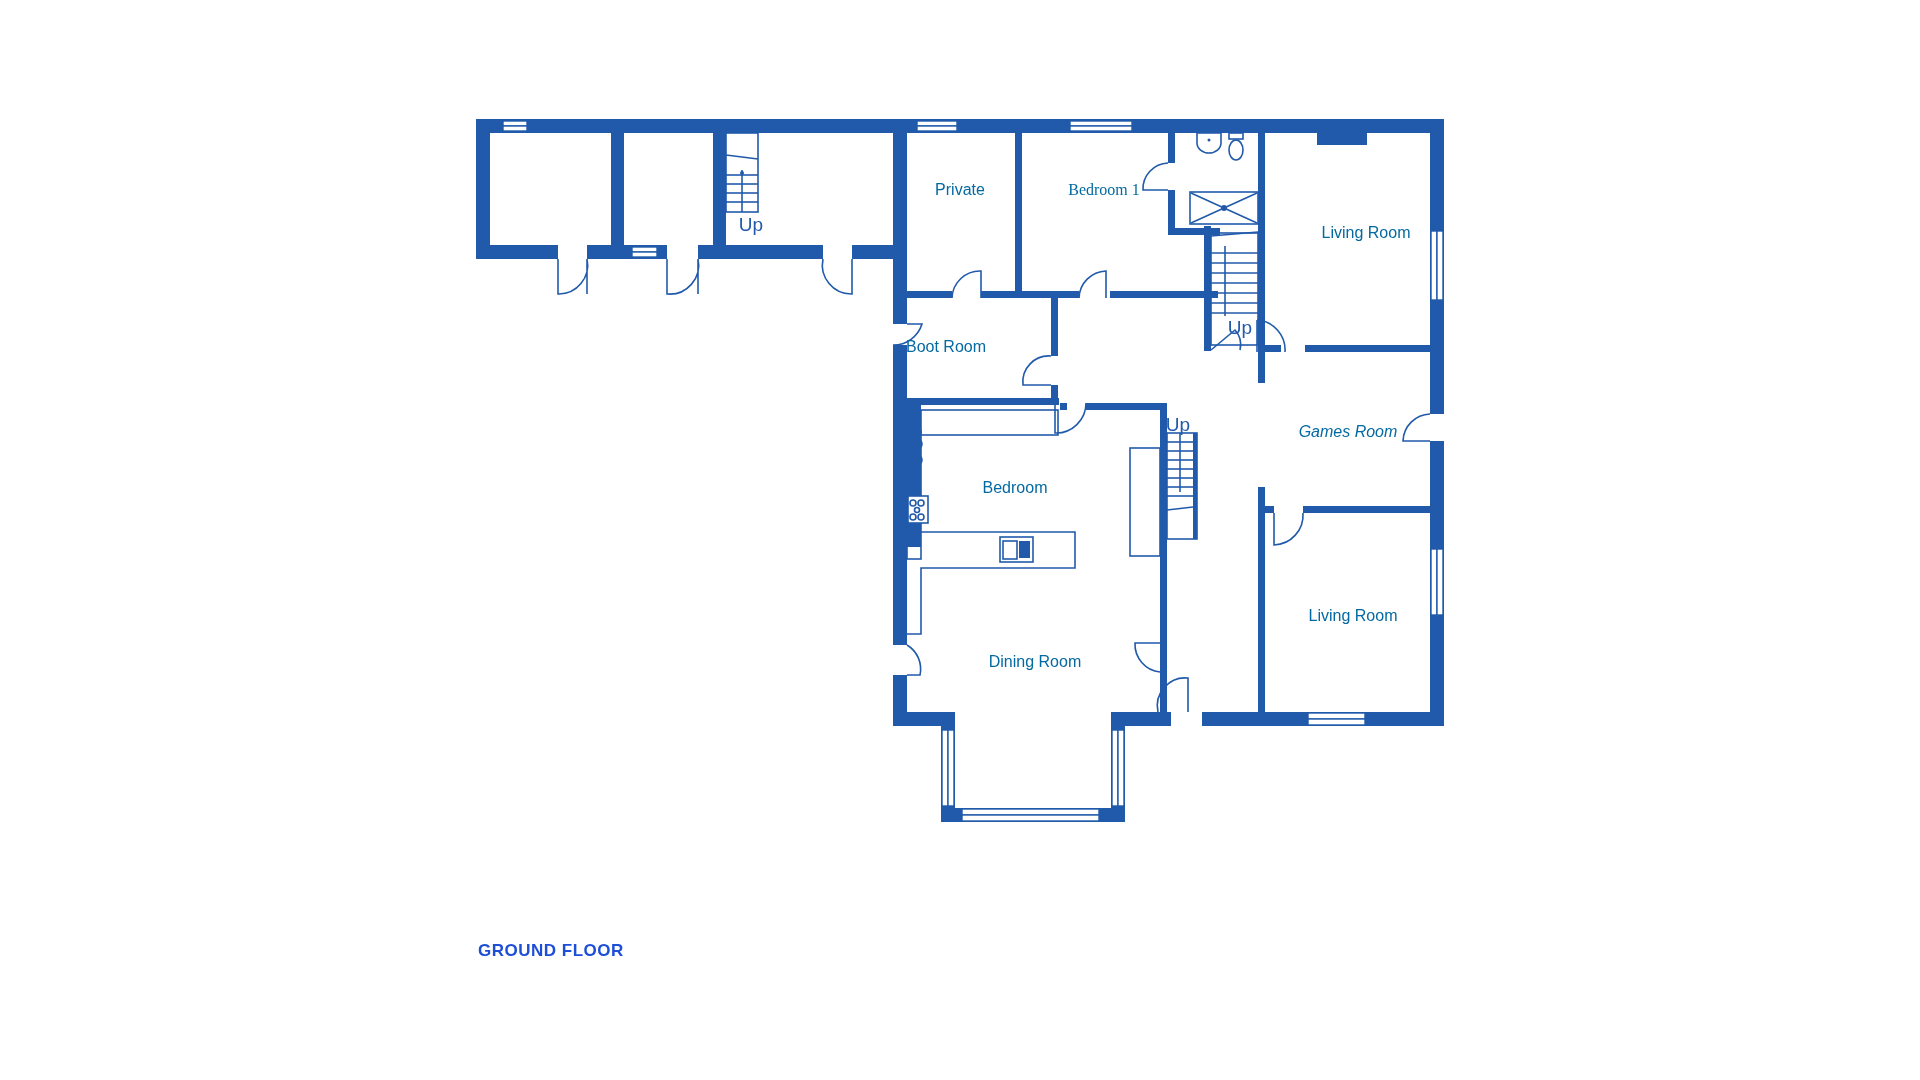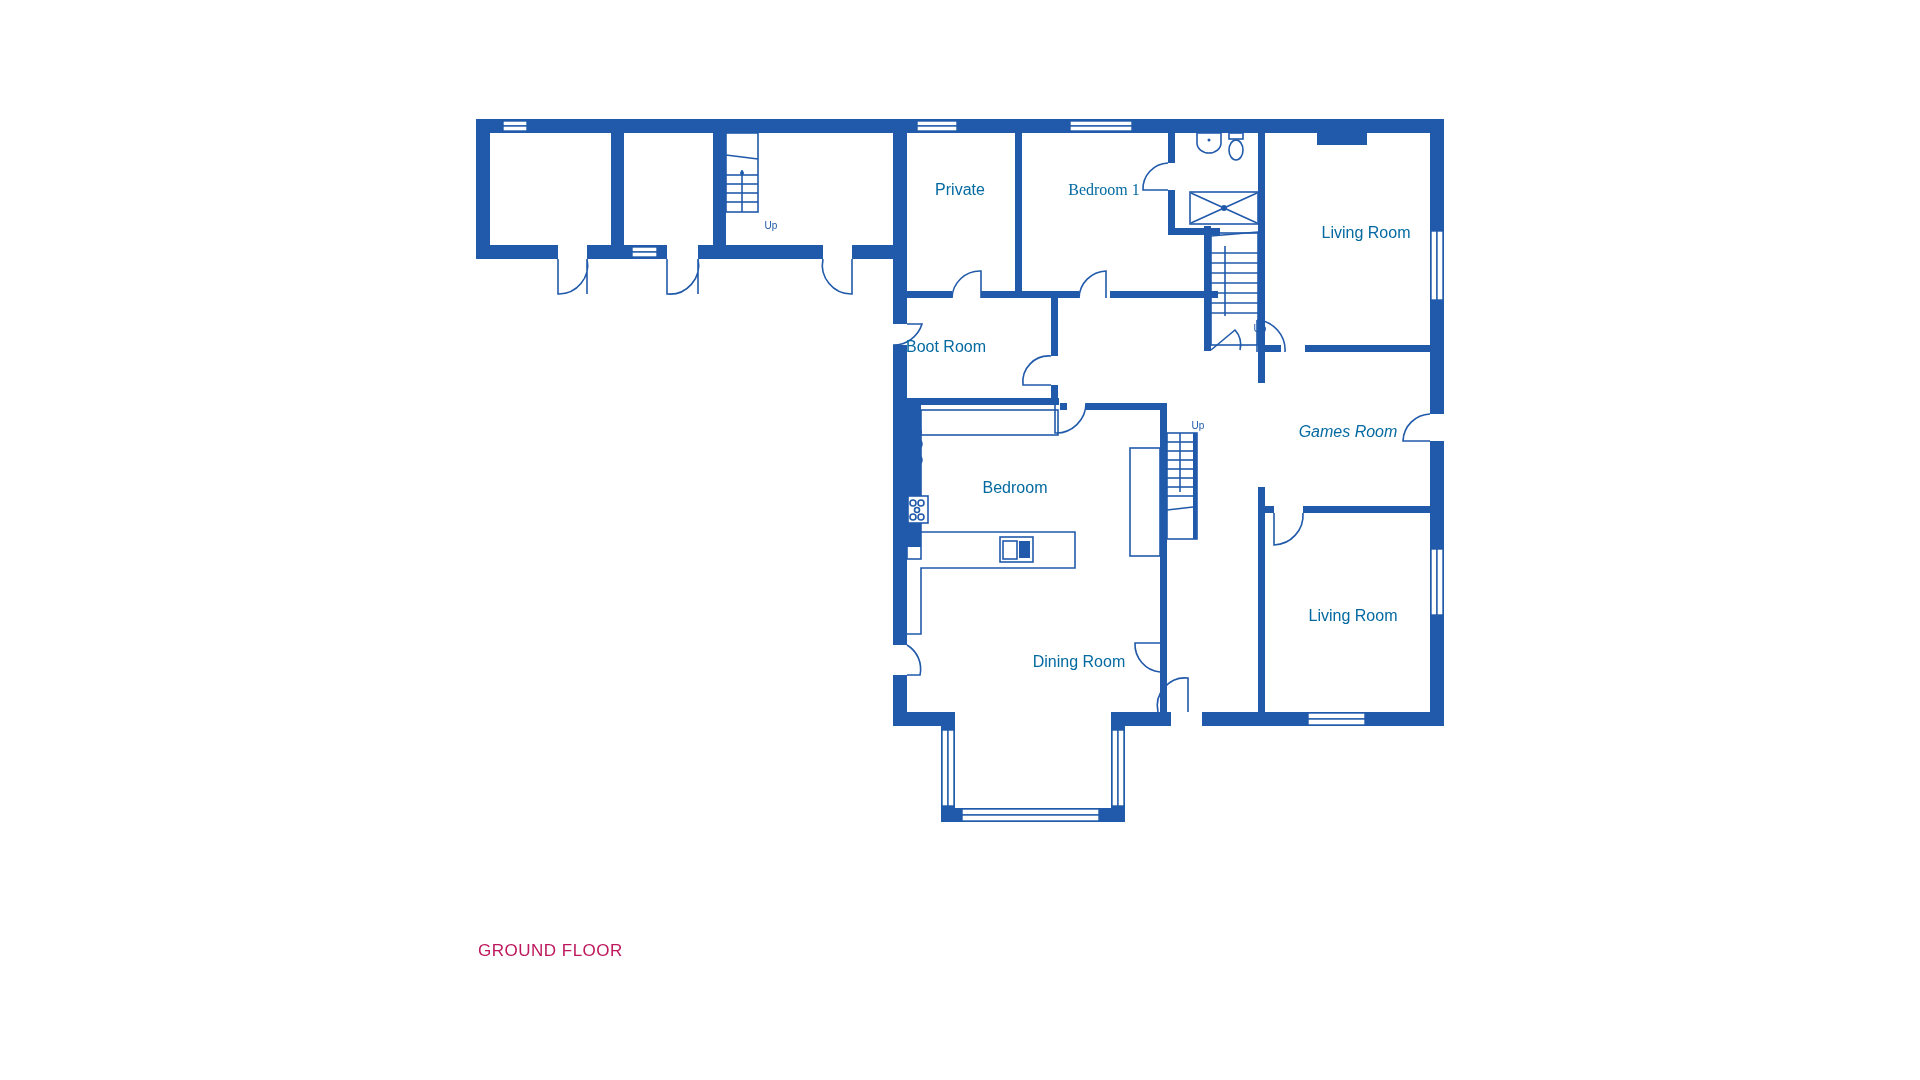--- a/index.html
+++ b/index.html
@@ -3,22 +3,22 @@
   <meta charset="utf-8">
   <style>
     html, body { margin: 0; padding: 0; background: #ffffff; }
     body { width: 1920px; height: 1080px; position: relative; overflow: hidden; font-family: "Liberation Sans", sans-serif; }
     #plan { position: absolute; left: 0; top: 0; width: 1920px; height: 1080px; }
     .wall { fill: #215aaa; }
     .thin { fill: none; stroke: #215aaa; stroke-width: 1.6; }
     .thinfill { fill: #ffffff; stroke: #215aaa; stroke-width: 1.6; }
     .win { fill: #ffffff; stroke: #215aaa; stroke-width: 1.4; }
     .room-label { position: absolute; color: #0369a1; font-size: 16px; white-space: nowrap; transform: translate(-50%, -50%); }
-    .up-label { position: absolute; color: #215aaa; font-size: 10px; white-space: nowrap; transform: translate(-50%, -50%); margin-left: 20px; }
-    .floor-label { position: absolute; left: 478px; top: 941px; color: #be185d; font-size: 17px; font-weight: normal; letter-spacing: 0.5px; }
+    .up-label { position: absolute; color: #215aaa; font-size: 19px; white-space: nowrap; transform: translate(-50%, -50%); }
+    .floor-label { position: absolute; left: 478px; top: 941px; color: #1d4ed8; font-size: 17px; font-weight: bold; letter-spacing: 0.5px; }
   </style>
 </head>
 <body>
 
 <svg id="plan" viewBox="0 0 1920 1080" xmlns="http://www.w3.org/2000/svg">
 
   <g>
     <rect class="wall" x="476" y="119" width="968" height="14"></rect>
     <rect class="wall" x="476" y="119" width="14" height="140"></rect>
     <rect class="wall" x="476" y="245" width="82" height="14"></rect>
@@ -190,19 +190,19 @@
   </g>
 </svg>
 
 <div class="room-label" style="left:960px;top:190px;">Private</div>
 <div class="room-label" style="left:1104px;top:190px;font-family:Liberation Serif, serif;">Bedroom 1</div>
 <div class="room-label" style="left:1366px;top:233px;">Living Room</div>
 <div class="room-label" style="left:946px;top:347px;">Boot Room</div>
 <div class="room-label" style="left:1348px;top:432px;font-style:italic;">Games Room</div>
 <div class="room-label" style="left:1015px;top:488px;">Bedroom</div>
 <div class="room-label" style="left:1353px;top:616px;">Living Room</div>
-<div class="room-label" style="left:1035px;top:662px;margin-left:44px;">Dining Room</div>
+<div class="room-label" style="left:1035px;top:662px;">Dining Room</div>
 
 <div class="up-label" style="left:751px;top:225px;">Up</div>
 <div class="up-label" style="left:1240px;top:328px;">Up</div>
 <div class="up-label" style="left:1178px;top:425px;">Up</div>
 
 <div class="floor-label">GROUND FLOOR</div>
 
 </body></html>

